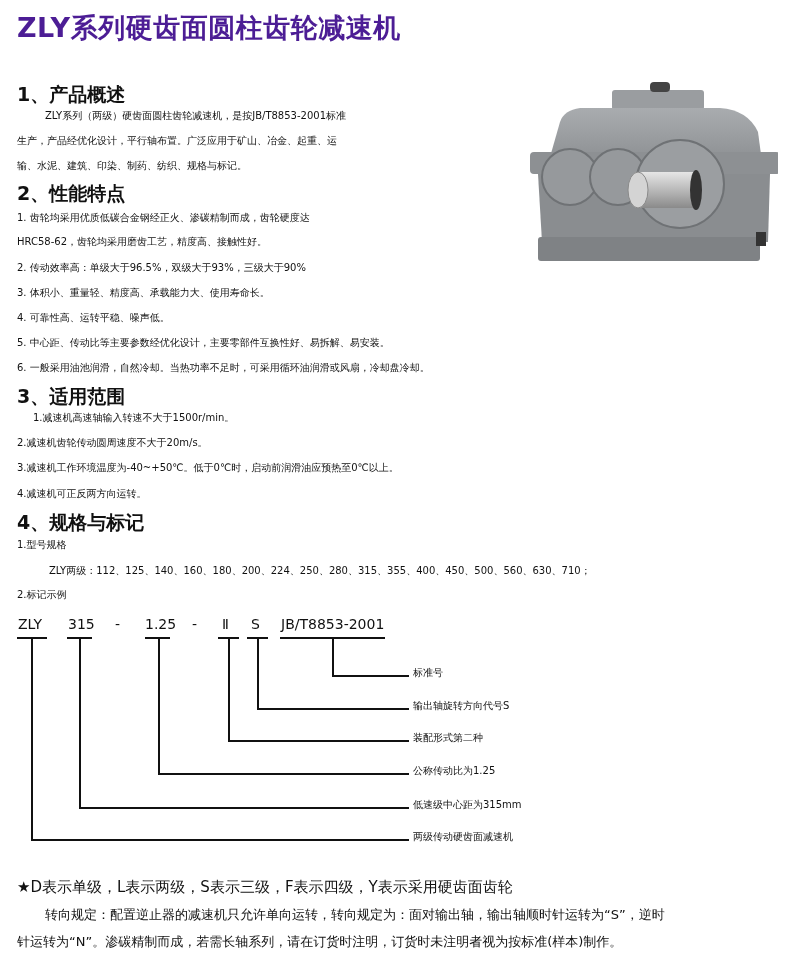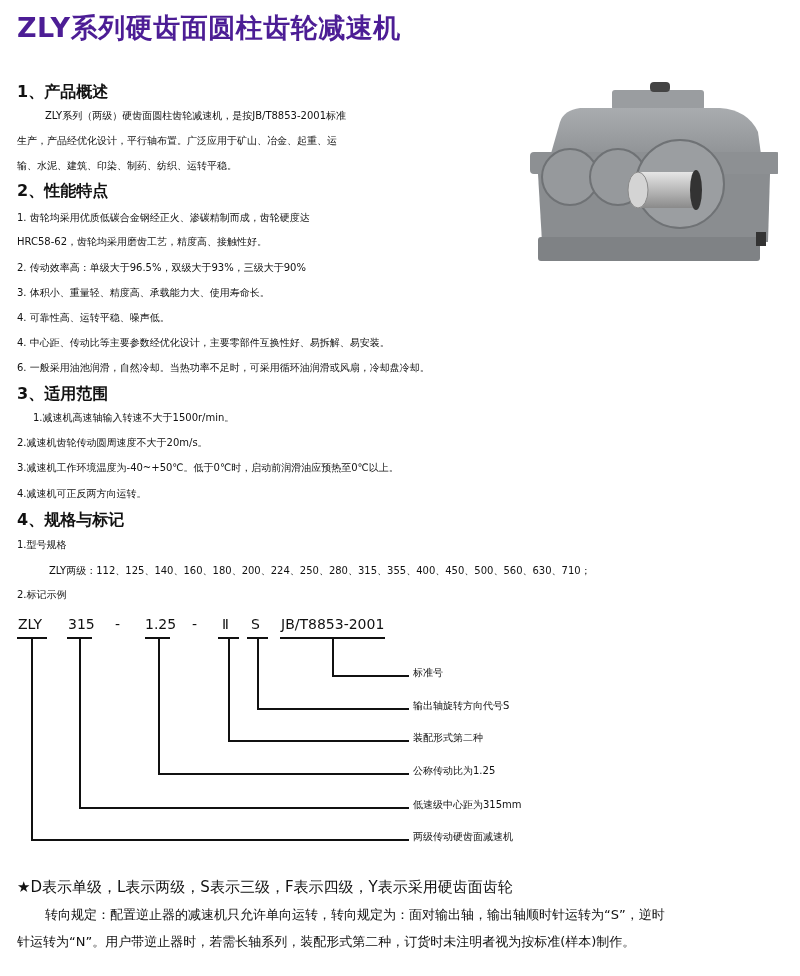--- a/index.html
+++ b/index.html
@@ -1,37 +1,37 @@
 <!DOCTYPE html>
 <html><head>
 <meta charset="utf-8">
 <style>
   html, body { margin: 0; padding: 0; background: #ffffff; }
   body { width: 800px; height: 976px; position: relative; overflow: hidden; font-family: "DejaVu Sans", "Liberation Sans", sans-serif; color: #111; }
   .title { position: absolute; left: 17px; top: 10px; font-size: 27px; font-weight: bold; letter-spacing: 0.5px; color: #4c1d95; white-space: nowrap; }
-  .h2 { position: absolute; left: 17px; font-size: 16px; font-weight: bold; white-space: nowrap; }
+  .h2 { position: absolute; left: 17px; font-size: 19px; font-weight: bold; white-space: nowrap; }
   .p { position: absolute; left: 17px; font-size: 10px; white-space: nowrap; line-height: 20px; }
   .indent { left: 45px; }
   .product { position: absolute; left: 520px; top: 82px; width: 258px; height: 190px; }
   .code { position: absolute; top: 616px; font-size: 14px; white-space: nowrap; }
   .ul { position: absolute; top: 637px; height: 1.5px; background: #111; }
   .vl { position: absolute; width: 1.5px; background: #111; }
   .hl { position: absolute; height: 1.5px; background: #111; }
   .lbl { position: absolute; left: 413px; font-size: 10px; white-space: nowrap; }
   .note { position: absolute; left: 17px; font-size: 15px; white-space: nowrap; }
 </style>
 </head>
 <body>
 
 <div class="title">ZLY系列硬齿面圆柱齿轮减速机</div>
 
 <div class="h2" style="top:82px;">1、产品概述</div>
 <div class="p indent" style="top:106px;">ZLY系列（两级）硬齿面圆柱齿轮减速机，是按JB/T8853-2001标准</div>
 <div class="p" style="top:131px;">生产，产品经优化设计，平行轴布置。广泛应用于矿山、冶金、起重、运</div>
-<div class="p" style="top:156px;">输、水泥、建筑、印染、制药、纺织、运转平稳。</div>
+<div class="p" style="top:156px;">输、水泥、建筑、印染、制药、纺织、规格与标记。</div>
 
 <div class="product">
   <svg width="258" height="190" viewBox="0 0 258 190">
     <defs>
       <linearGradient id="body" x1="0" y1="0" x2="0" y2="1">
         <stop offset="0" stop-color="#a9acaf"></stop>
         <stop offset="1" stop-color="#7d8083"></stop>
       </linearGradient>
       <linearGradient id="shaft" x1="0" y1="0" x2="0" y2="1">
         <stop offset="0" stop-color="#e6e6e6"></stop>
@@ -61,21 +61,21 @@
     <rect x="236" y="150" width="10" height="14" fill="#333"></rect>
   </svg>
 </div>
 
 <div class="h2" style="top:181px;">2、性能特点</div>
 <div class="p" style="top:208px;">1. 齿轮均采用优质低碳合金钢经正火、渗碳精制而成，齿轮硬度达</div>
 <div class="p" style="top:232px;">HRC58-62，齿轮均采用磨齿工艺，精度高、接触性好。</div>
 <div class="p" style="top:258px;">2. 传动效率高：单级大于96.5%，双级大于93%，三级大于90%</div>
 <div class="p" style="top:283px;">3. 体积小、重量轻、精度高、承载能力大、使用寿命长。</div>
 <div class="p" style="top:308px;">4. 可靠性高、运转平稳、噪声低。</div>
-<div class="p" style="top:333px;">4. 中心距、传动比等主要参数经优化设计，主要零部件互换性好、易拆解、易安装。</div>
+<div class="p" style="top:333px;">5. 中心距、传动比等主要参数经优化设计，主要零部件互换性好、易拆解、易安装。</div>
 <div class="p" style="top:358px;">6. 一般采用油池润滑，自然冷却。当热功率不足时，可采用循环油润滑或风扇，冷却盘冷却。</div>
 
 <div class="h2" style="top:384px;">3、适用范围</div>
 <div class="p" style="top:408px;margin-left:16px;">1.减速机高速轴输入转速不大于1500r/min。</div>
 <div class="p" style="top:433px;">2.减速机齿轮传动圆周速度不大于20m/s。</div>
 <div class="p" style="top:458px;">3.减速机工作环境温度为-40~+50℃。低于0℃时，启动前润滑油应预热至0℃以上。</div>
 <div class="p" style="top:484px;">4.减速机可正反两方向运转。</div>
 
 <div class="h2" style="top:510px;">4、规格与标记</div>
 <div class="p" style="top:535px;">1.型号规格</div>
@@ -116,13 +116,13 @@
   <span class="lbl" style="top:666px;">标准号</span>
   <span class="lbl" style="top:699px;">输出轴旋转方向代号S</span>
   <span class="lbl" style="top:731px;">装配形式第二种</span>
   <span class="lbl" style="top:764px;">公称传动比为1.25</span>
   <span class="lbl" style="top:798px;">低速级中心距为315mm</span>
   <span class="lbl" style="top:830px;">两级传动硬齿面减速机</span>
 </div>
 
 <div class="note" style="top:878px;">★D表示单级，L表示两级，S表示三级，F表示四级，Y表示采用硬齿面齿轮</div>
 <div class="p indent" style="top:905px; font-size:13px;">转向规定：配置逆止器的减速机只允许单向运转，转向规定为：面对输出轴，输出轴顺时针运转为“S”，逆时</div>
-<div class="p" style="top:932px; font-size:13px;">针运转为“N”。用户带逆止器时，若需长轴系列，装配形式第二种，订货时未注明者视为按标准(样本)制作。</div>
+<div class="p" style="top:932px; font-size:13px;">针运转为“N”。渗碳精制而成，若需长轴系列，请在订货时注明，订货时未注明者视为按标准(样本)制作。</div>
 
 </body></html>

